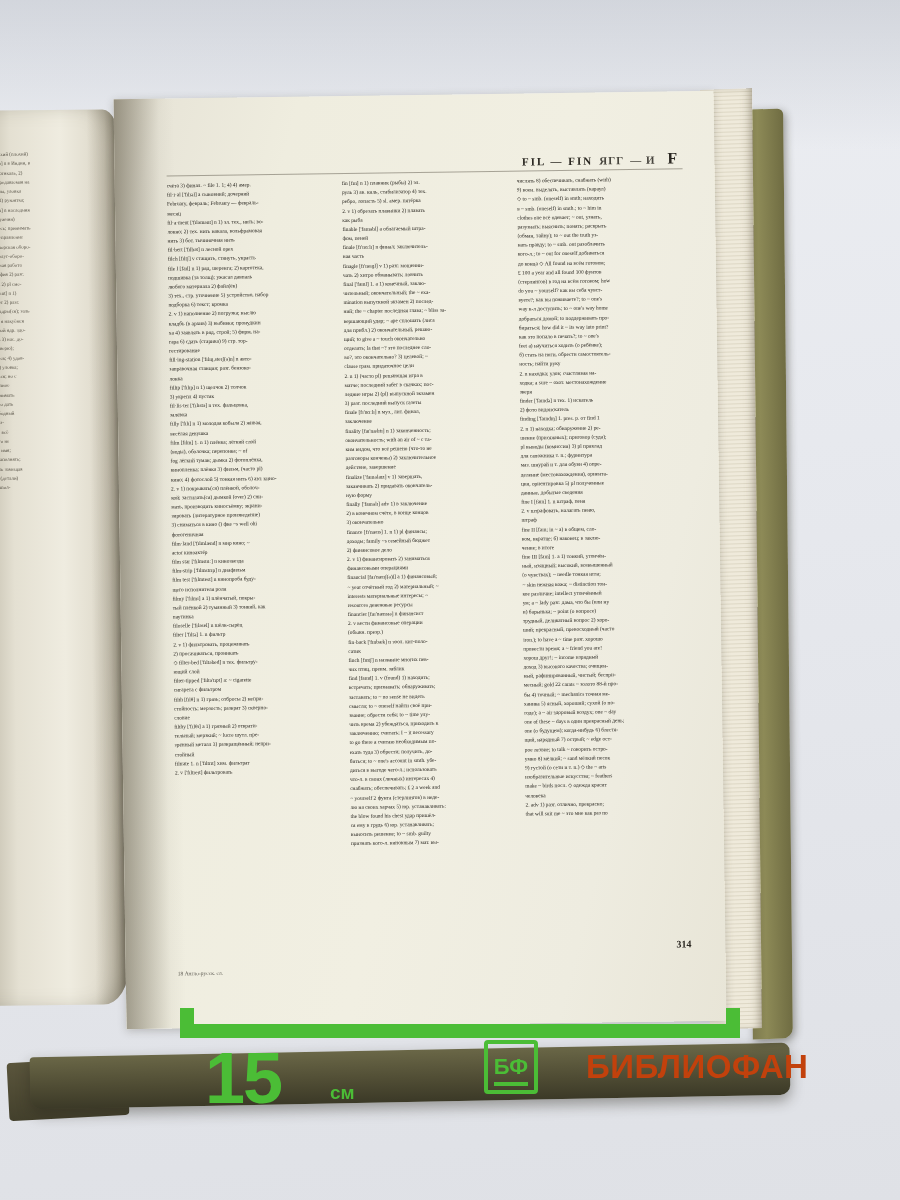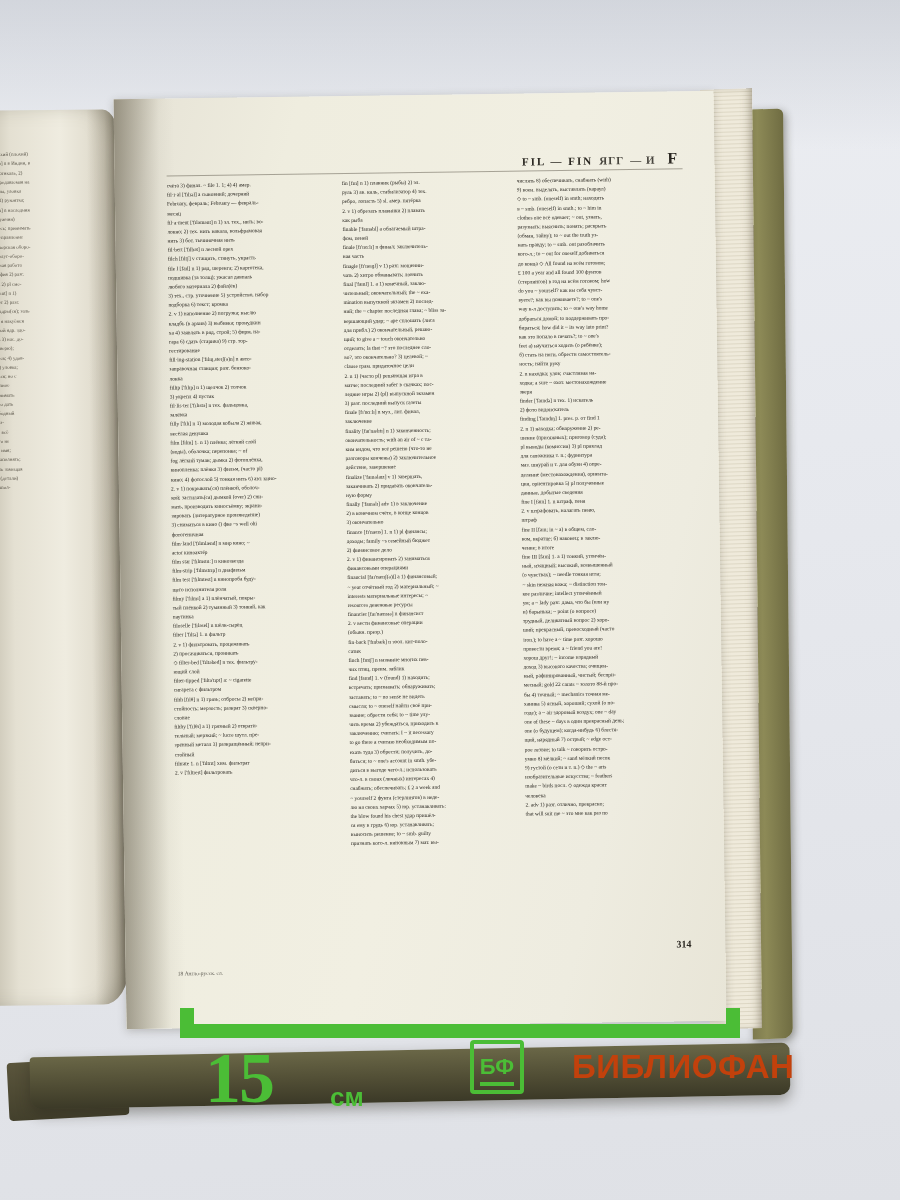--- a/index.html
+++ b/index.html
@@ -217,34 +217,34 @@
     background: #4bbd36;
     top: -16px;
   }
   .scale-bar:before { left: 0; }
   .scale-bar:after { right: 0; }
   .scale-label {
     position: absolute;
     left: 205px;
     top: 1042px;
     color: #4bbd36;
-    font-family: Liberation Serif, serif;
+    font-family: Liberation Sans, sans-serif;
     font-weight: bold;
     font-size: 72px;
     letter-spacing: -2px;
     line-height: 1;
   }
   .scale-units {
     position: absolute;
     left: 330px;
     top: 1082px;
     color: #4bbd36;
     font-family: "Liberation Sans", sans-serif;
     font-weight: bold;
-    font-size: 26px;
+    font-size: 19px;
   }
   .brand {
     position: absolute;
     left: 660px;
     top: 1046px;
     display: flex;
     align-items: center;
     gap: 10px;
   }
   .brand-mark {
@@ -269,21 +269,21 @@
     background: #4bbd36;
   }
   .brand-name {
     color: #c2410c;
     font-family: "Liberation Sans", sans-serif;
     font-weight: bold;
     font-size: 34px;
     letter-spacing: 0.5px;
   }
   
-  .brand { left: 470px; top: 1040px; gap: 48px; }
+  .brand { left: 484px; top: 1040px; gap: 48px; }
   .brand-name { font-size: 33px; }
 </style>
 </head>
 <body>
 
 <div id="scene">
 
   <div class="backdrop"></div>
   <div class="backdrop-shadow"></div>
 

